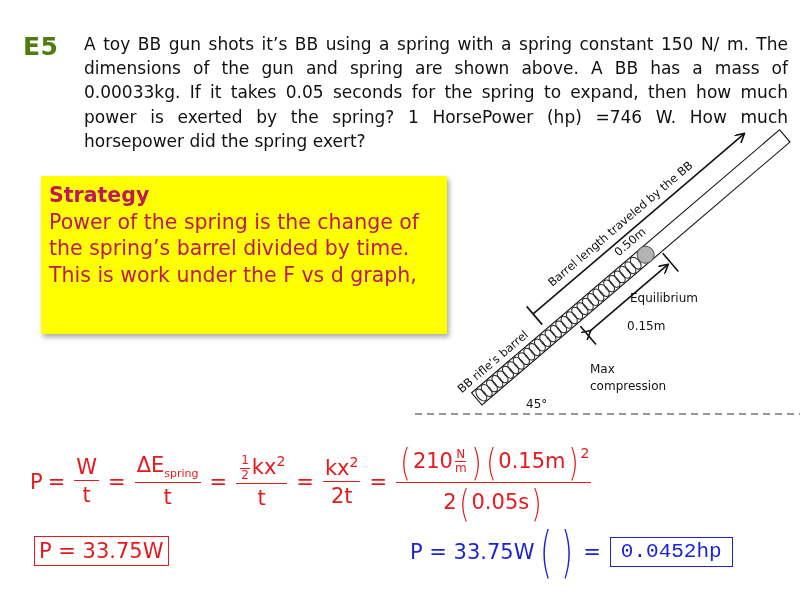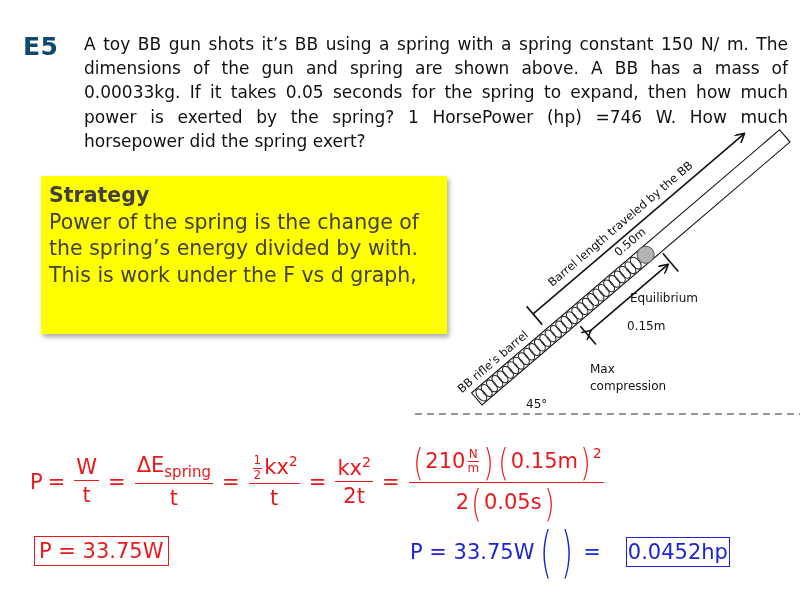--- a/index.html
+++ b/index.html
@@ -1,46 +1,46 @@
 <!DOCTYPE html>
 <html><head>
 <meta charset="utf-8">
 <style>
   html, body { margin:0; padding:0; background:#ffffff; }
   body { width:800px; height:600px; position:relative; overflow:hidden; font-family:"DejaVu Sans", sans-serif; }
-  .label-e5 { position:absolute; left:23px; top:32px; font-family:"DejaVu Sans", sans-serif; font-weight:bold; font-size:25px; color:#0c4a6e; letter-spacing:0.5px; }
+  .label-e5 { position:absolute; left:23px; top:32px; font-family:"DejaVu Sans", sans-serif; font-weight:bold; font-size:25px; color:#4d7c0f; letter-spacing:0.5px; }
   .problem { position:absolute; left:84px; top:32px; width:704px; font-size:17px; line-height:24.2px; color:#111; text-align:justify; text-align-last:left; }
-  .strategy { position:absolute; left:41px; top:176px; width:406px; height:158px; background:#ffff00; box-shadow:2px 3px 5px rgba(0,0,0,0.35); padding:6px 0 0 8px; box-sizing:border-box; color:#404040; font-size:20.5px; line-height:26.5px; }
+  .strategy { position:absolute; left:41px; top:176px; width:406px; height:158px; background:#ffff00; box-shadow:2px 3px 5px rgba(0,0,0,0.35); padding:6px 0 0 8px; box-sizing:border-box; color:#be185d; font-size:20.5px; line-height:26.5px; }
   .strategy .title { font-weight:bold; }
   .strategy sup, .strategy sub { font-size:12px; }
   .diagram { position:absolute; left:0; top:0; width:800px; height:600px; pointer-events:none; }
   .diagram text { font-family:"DejaVu Sans", sans-serif; fill:#111; }
   .eq-row { position:absolute; left:30px; top:438px; height:88px; display:flex; align-items:center; font-size:21px; color:#e8191c; }
   .frac { display:inline-flex; flex-direction:column; align-items:center; margin:0 4px; }
   .frac .num { padding:0 2px 1px 2px; border-bottom:1.5px solid currentColor; line-height:1.15; white-space:nowrap; }
   .frac .den { line-height:1.25; padding-top:1px; white-space:nowrap; }
   .op { margin:0 5px; }
   .big-paren { font-size:38px; font-weight:300; line-height:1; vertical-align:middle; display:inline-block; transform:scaleX(0.7); }
   .small-frac { display:inline-flex; flex-direction:column; align-items:center; font-size:12px; vertical-align:middle; margin:0 2px; }
   .small-frac .n { border-bottom:1px solid currentColor; line-height:1.1; padding:0 1px; }
   .small-frac .d { line-height:1.1; }
   .result-red { position:absolute; left:34px; top:536px; border:1.5px solid #e8191c; padding:1px 4px; font-size:21px; color:#e8191c; line-height:26px; }
   .blue-row { position:absolute; left:410px; top:520px; height:64px; display:flex; align-items:center; font-size:21px; color:#1c25d6; }
-  .result-blue { border:1.5px solid #1c25d6; padding:1px 1px; line-height:26px; margin-left:20px; }
+  .result-blue { border:1.5px solid #1c25d6; padding:1px 10px; line-height:26px; margin-left:4px;font-family:Liberation Mono, monospace; }
   .tall-paren { font-size:56px; font-weight:200; line-height:1; display:inline-block; transform:scaleX(0.55); }
 </style>
 </head>
 <body>
 
 <div class="label-e5">E5</div>
 <div class="problem">A toy BB gun shots it’s BB using a spring with a spring constant 150 N/ m. The dimensions of the gun and spring are shown above. A BB has a mass of 0.00033kg. If it takes 0.05 seconds for the spring to expand, then how much power is exerted by the spring? 1 HorsePower (hp) =746 W. How much horsepower did the spring exert?</div>
 
 <div class="strategy">
   <div class="title">Strategy</div>
-  <div>Power of the spring is the change of the spring’s energy divided by with. This is work under the F vs d graph,</div>
+  <div>Power of the spring is the change of the spring’s barrel divided by time. This is work under the F vs d graph,</div>
 </div>
 
 <svg class="diagram" viewBox="0 0 800 600" width="800" height="600">
   <defs>
     <marker id="arrowhead" markerWidth="10" markerHeight="10" refX="8" refY="5" orient="auto" markerUnits="userSpaceOnUse">
       <path d="M0,0 L9,5 L0,10" fill="none" stroke="#111" stroke-width="1.6"></path>
     </marker>
   </defs>
 
   <line x1="415" y1="414" x2="800" y2="414" stroke="#777" stroke-width="1.6" stroke-dasharray="7,5"></line>
@@ -102,21 +102,21 @@
 
 <div class="eq-row">
   <span>P</span>
   <span class="op">=</span>
   <span class="frac">
       <span class="num">W</span>
       <span class="den">t</span>
     </span>
   <span class="op">=</span>
   <span class="frac">
-      <span class="num"><span>ΔE</span><sub style="font-size:15px">spring</sub></span>
+      <span class="num"><span>ΔE</span><sub style="font-size:11px">spring</sub></span>
       <span class="den">t</span>
     </span>
   <span class="op">=</span>
   <span class="frac">
       <span class="num"><span class="small-frac">
           <span class="n">1</span>
           <span class="d">2</span>
         </span><span>kx</span><sup style="font-size:14px">2</sup></span>
       <span class="den">t</span>
     </span>

